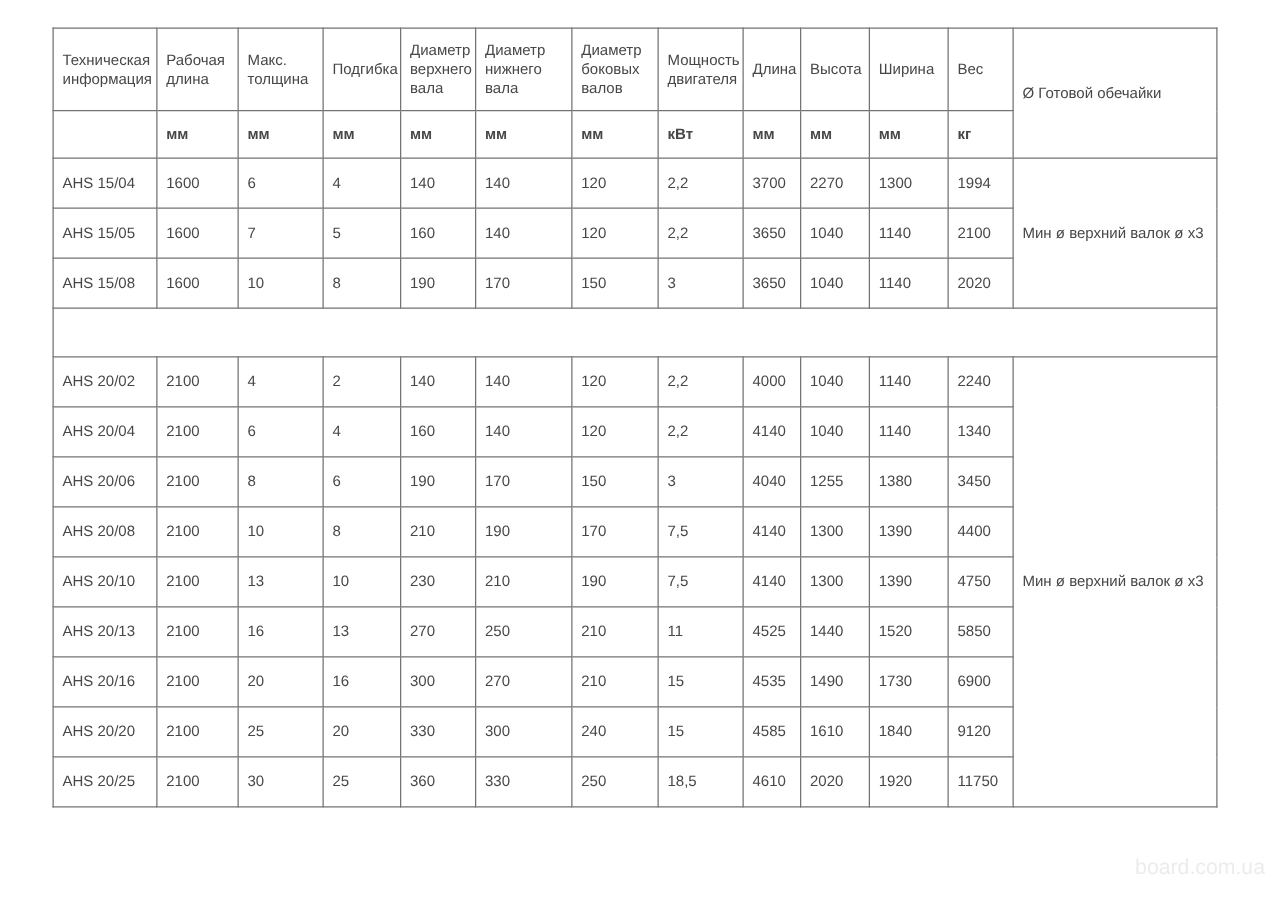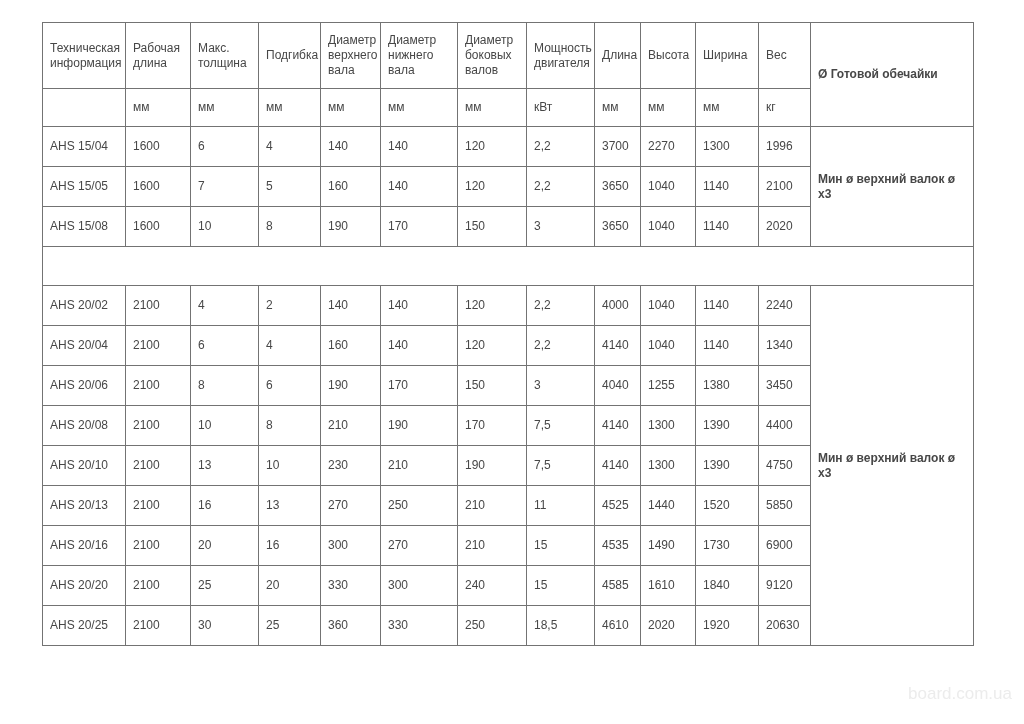--- a/index.html
+++ b/index.html
@@ -21,24 +21,24 @@
     font-size:12px;
     color:#474747;
     padding:2px 4px 2px 7px;
     vertical-align:middle;
     line-height:1.25;
     overflow:hidden;
     text-align:left;
     background:#ffffff;
   }
   tr.r-head td  { height:61px; }
-  tr.r-units td { height:33px; }
+  tr.r-units td { height:33px;font-weight:bold; }
   tr.r-data td  { height:35px; }
   tr.r-sep td   { height:34px; }
-  td.note { padding-left:8px;font-weight:bold; }
+  td.note { padding-left:8px; }
   .watermark {
     position:absolute;
     right:12px; bottom:20px;
     font-size:17px;
     color:#ececec;
     font-family:"Liberation Sans", sans-serif;
   }
 </style>
 </head>
 <body>
@@ -95,21 +95,21 @@
       <td>1600</td>
       <td>6</td>
       <td>4</td>
       <td>140</td>
       <td>140</td>
       <td>120</td>
       <td>2,2</td>
       <td>3700</td>
       <td>2270</td>
       <td>1300</td>
-      <td>1996</td>
+      <td>1994</td>
       <td rowspan="3" class="note">Мин ø верхний валок ø х3</td>
     </tr>
     <tr class="r-data">
       <td>AHS 15/05</td>
       <td>1600</td>
       <td>7</td>
       <td>5</td>
       <td>160</td>
       <td>140</td>
       <td>120</td>
@@ -256,18 +256,18 @@
       <td>2100</td>
       <td>30</td>
       <td>25</td>
       <td>360</td>
       <td>330</td>
       <td>250</td>
       <td>18,5</td>
       <td>4610</td>
       <td>2020</td>
       <td>1920</td>
-      <td>20630</td>
+      <td>11750</td>
     </tr>
   </tbody>
 </table>
 
 <div class="watermark">board.com.ua</div>
 
 </body></html>

